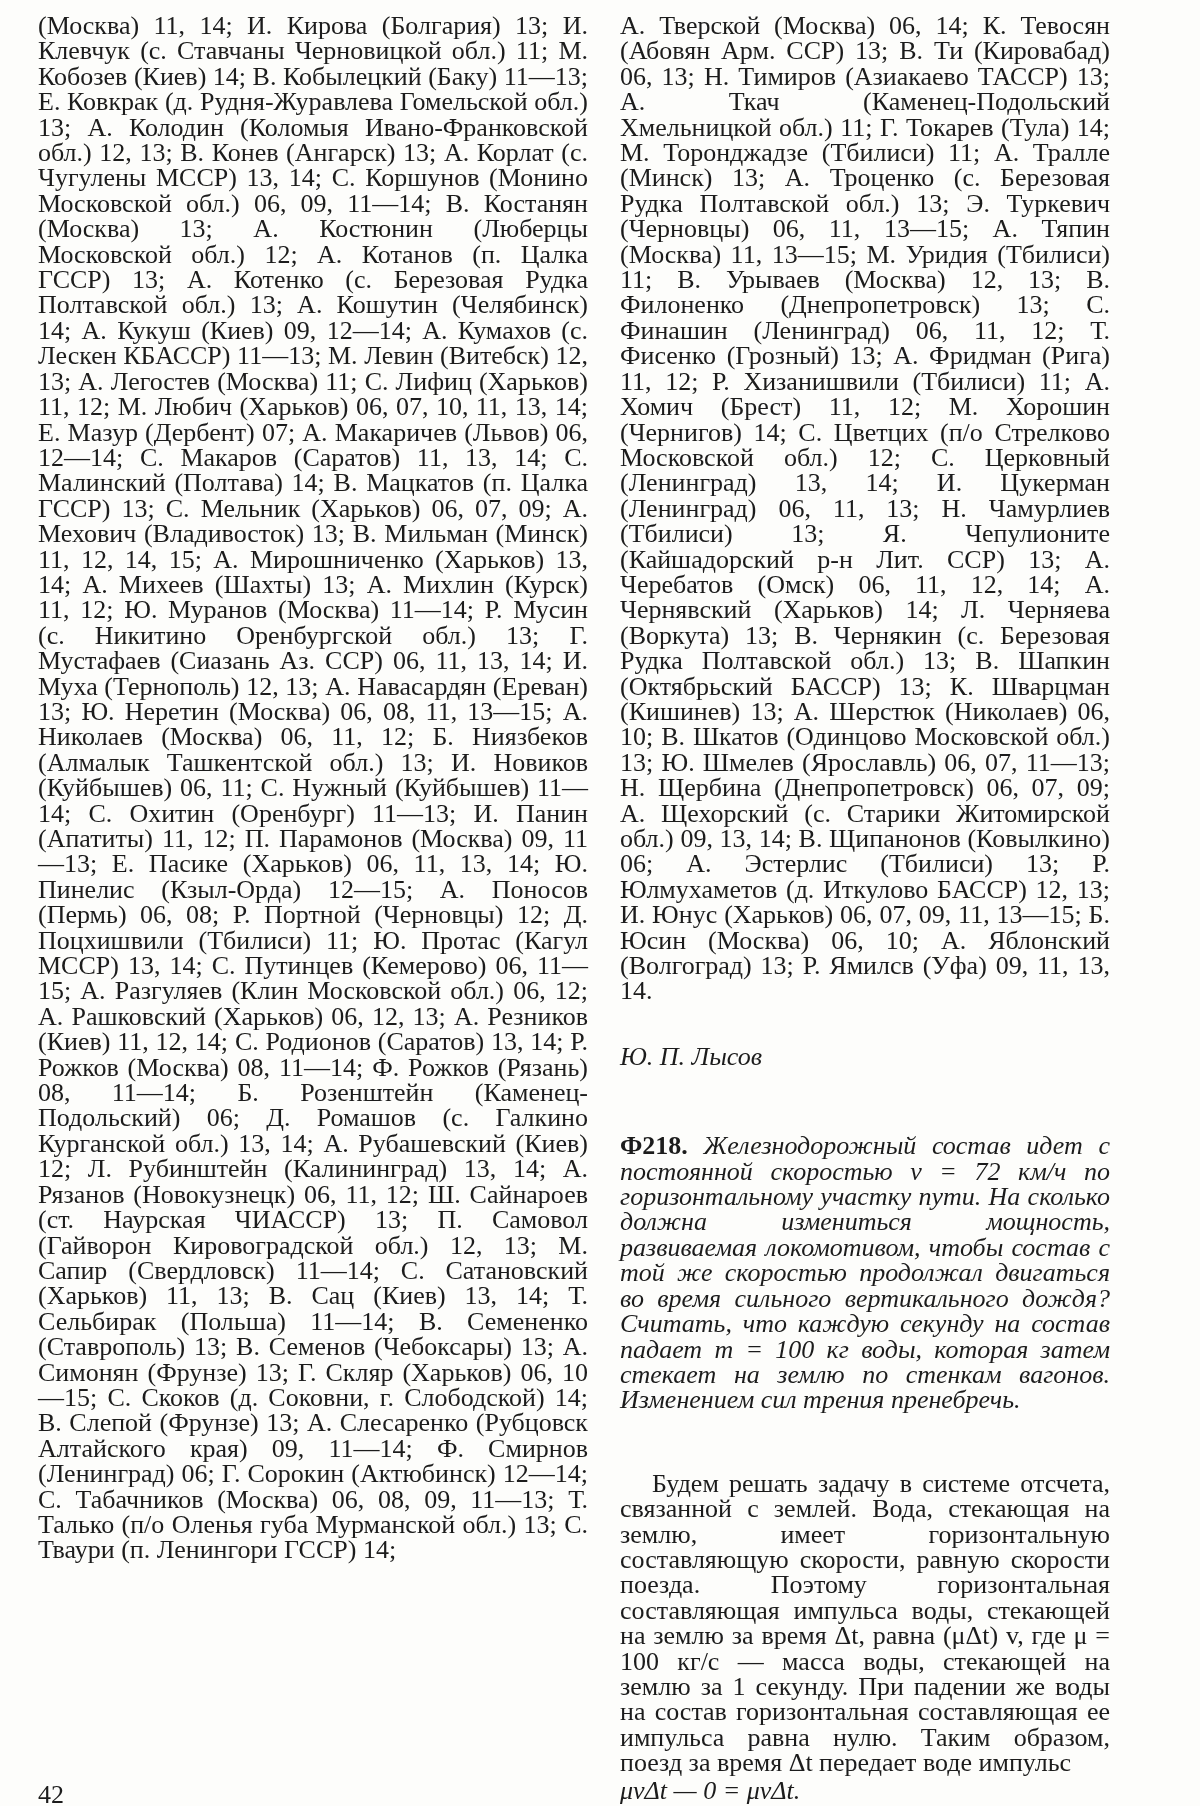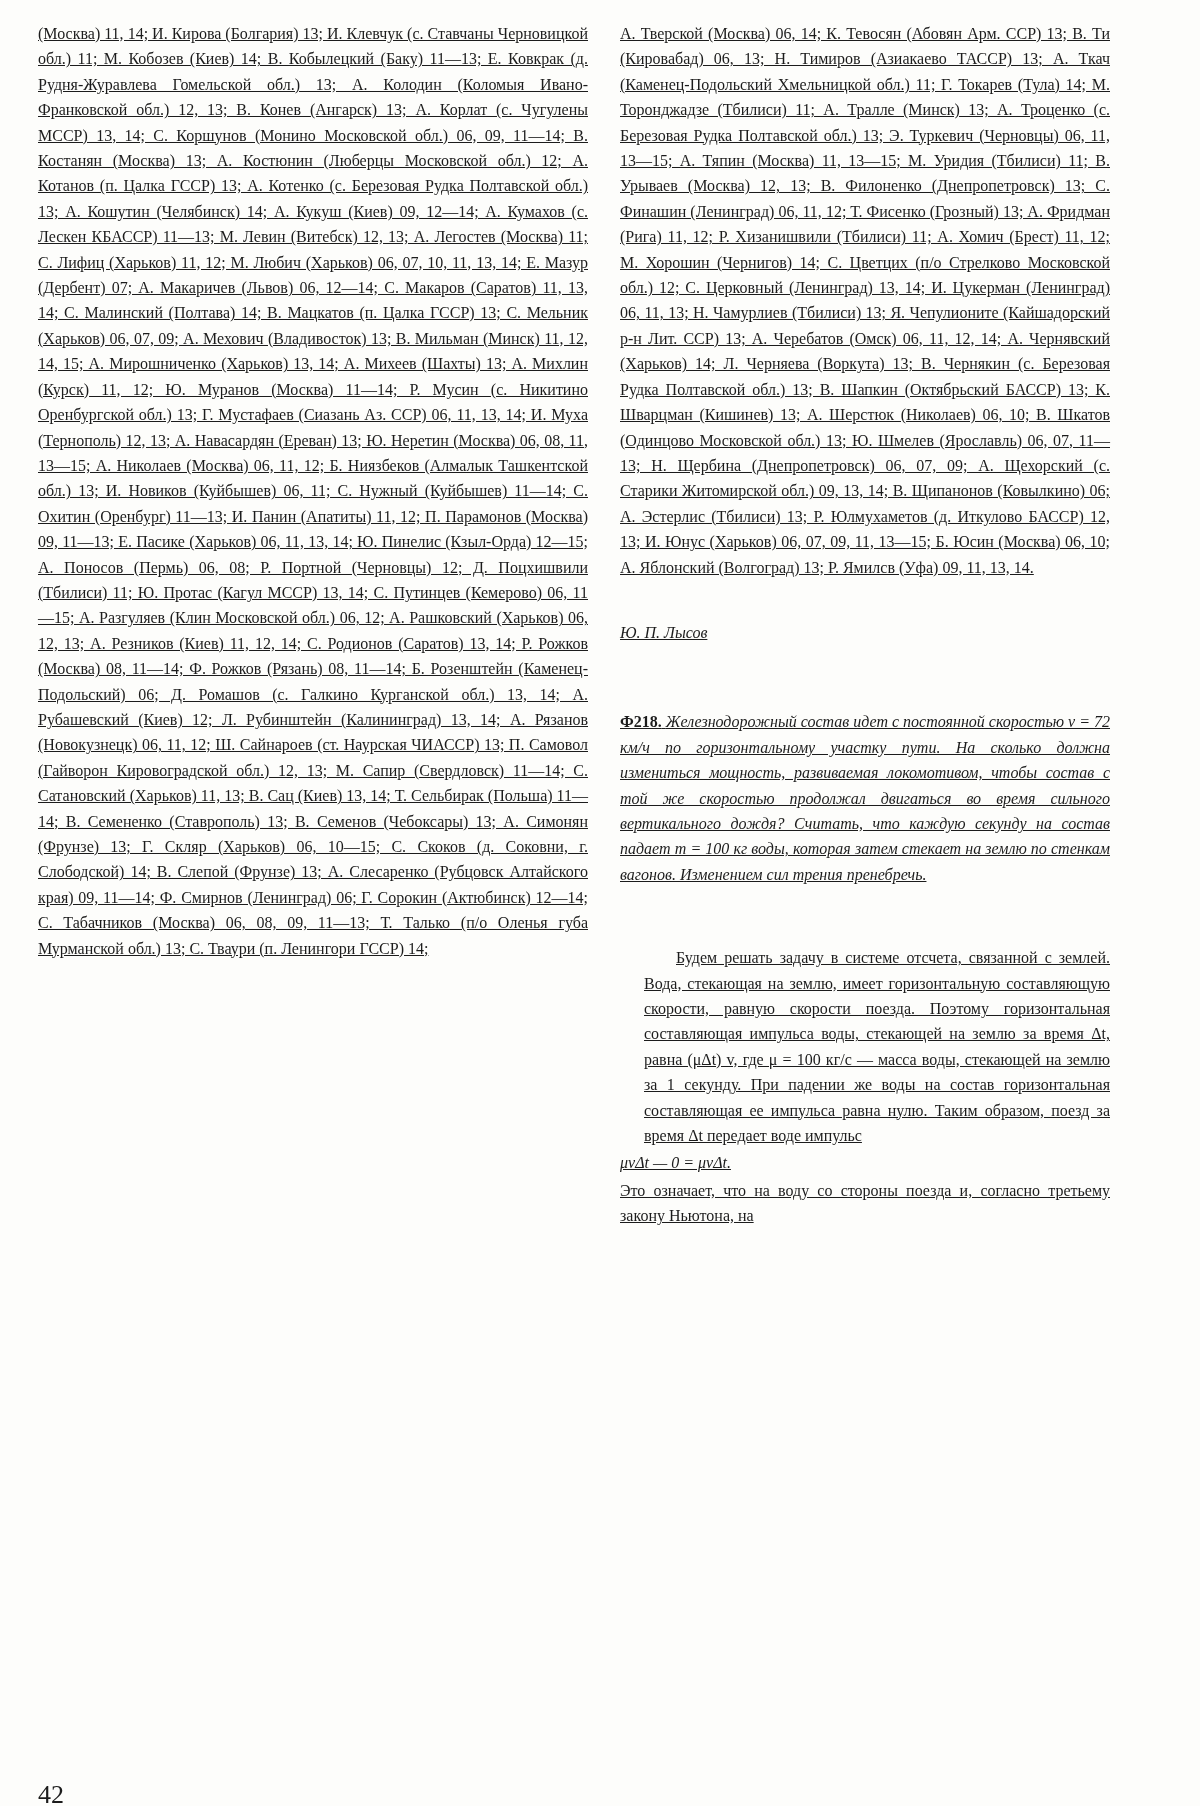--- a/index.html
+++ b/index.html
@@ -1,24 +1,24 @@
 <!DOCTYPE html>
 <html><head>
 <meta charset="utf-8">
 <style>
   html, body { margin: 0; padding: 0; background: #fdfdfb; }
   body { width: 1200px; height: 1806px; position: relative; overflow: hidden;
          font-family: "Liberation Serif", "DejaVu Serif", serif; color: #1c1c1c; }
-  .col { position: absolute; top: 21px; font-size: 16px; line-height: 25.4px; text-align: justify; text-decoration: underline; }
+  .col { position: absolute; top: 13px; font-size: 26px; line-height: 25.4px; text-align: justify; }
   .col-left { left: 38px; width: 550px; }
   .col-right { left: 620px; width: 490px; }
   .sig { text-align: left; font-style: italic; margin-top: 40px; margin-bottom: 64px; }
   .problem { font-style: italic; }
   .problem .pnum { font-style: normal; font-weight: bold; }
-  .solution { margin-top: 58px; text-indent: 32px; margin-left: 24px; }
+  .solution { margin-top: 58px; text-indent: 32px; }
   .formula { text-align: left; font-style: italic; margin: 2px 0; }
   .continuation { text-indent: 0; }
   .page-num { position: absolute; left: 38px; top: 1780px; font-size: 26px; font-weight: normal; }
 </style>
 </head>
 <body>
 
 <div class="col col-left">
   <span>(Москва) 11, 14; И. Кирова (Болгария) 13; И. Клевчук (с. Ставчаны Черновицкой обл.) 11; М. Кобозев (Киев) 14; В. Кобылецкий (Баку) 11—13; Е. Ковкрак (д. Рудня-Журавлева Гомельской обл.) 13; А. Колодин (Коломыя Ивано-Франковской обл.) 12, 13; В. Конев (Ангарск) 13; А. Корлат (с. Чугулены МССР) 13, 14; С. Коршунов (Монино Московской обл.) 06, 09, 11—14; В. Костанян (Москва) 13; А. Костюнин (Люберцы Московской обл.) 12; А. Котанов (п. Цалка ГССР) 13; А. Котенко (с. Березовая Рудка Полтавской обл.) 13; А. Кошутин (Челябинск) 14; А. Кукуш (Киев) 09, 12—14; А. Кумахов (с. Лескен КБАССР) 11—13; М. Левин (Витебск) 12, 13; А. Легостев (Москва) 11; С. Лифиц (Харьков) 11, 12; М. Любич (Харьков) 06, 07, 10, 11, 13, 14; Е. Мазур (Дербент) 07; А. Макаричев (Львов) 06, 12—14; С. Макаров (Саратов) 11, 13, 14; С. Малинский (Полтава) 14; В. Мацкатов (п. Цалка ГССР) 13; С. Мельник (Харьков) 06, 07, 09; А. Мехович (Владивосток) 13; В. Мильман (Минск) 11, 12, 14, 15; А. Мирошниченко (Харьков) 13, 14; А. Михеев (Шахты) 13; А. Михлин (Курск) 11, 12; Ю. Муранов (Москва) 11—14; Р. Мусин (с. Никитино Оренбургской обл.) 13; Г. Мустафаев (Сиазань Аз. ССР) 06, 11, 13, 14; И. Муха (Тернополь) 12, 13; А. Навасардян (Ереван) 13; Ю. Неретин (Москва) 06, 08, 11, 13—15; А. Николаев (Москва) 06, 11, 12; Б. Ниязбеков (Алмалык Ташкентской обл.) 13; И. Новиков (Куйбышев) 06, 11; С. Нужный (Куйбышев) 11—14; С. Охитин (Оренбург) 11—13; И. Панин (Апатиты) 11, 12; П. Парамонов (Москва) 09, 11—13; Е. Пасике (Харьков) 06, 11, 13, 14; Ю. Пинелис (Кзыл-Орда) 12—15; А. Поносов (Пермь) 06, 08; Р. Портной (Черновцы) 12; Д. Поцхишвили (Тбилиси) 11; Ю. Протас (Кагул МССР) 13, 14; С. Путинцев (Кемерово) 06, 11—15; А. Разгуляев (Клин Московской обл.) 06, 12; А. Рашковский (Харьков) 06, 12, 13; А. Резников (Киев) 11, 12, 14; С. Родионов (Саратов) 13, 14; Р. Рожков (Москва) 08, 11—14; Ф. Рожков (Рязань) 08, 11—14; Б. Розенштейн (Каменец-Подольский) 06; Д. Ромашов (с. Галкино Курганской обл.) 13, 14; А. Рубашевский (Киев) 12; Л. Рубинштейн (Калининград) 13, 14; А. Рязанов (Новокузнецк) 06, 11, 12; Ш. Сайнароев (ст. Наурская ЧИАССР) 13; П. Самовол (Гайворон Кировоградской обл.) 12, 13; М. Сапир (Свердловск) 11—14; С. Сатановский (Харьков) 11, 13; В. Сац (Киев) 13, 14; Т. Сельбирак (Польша) 11—14; В. Семененко (Ставрополь) 13; В. Семенов (Чебоксары) 13; А. Симонян (Фрунзе) 13; Г. Скляр (Харьков) 06, 10—15; С. Скоков (д. Соковни, г. Слободской) 14; В. Слепой (Фрунзе) 13; А. Слесаренко (Рубцовск Алтайского края) 09, 11—14; Ф. Смирнов (Ленинград) 06; Г. Сорокин (Актюбинск) 12—14; С. Табачников (Москва) 06, 08, 09, 11—13; Т. Талько (п/о Оленья губа Мурманской обл.) 13; С. Тваури (п. Ленингори ГССР) 14;</span>
 </div>

